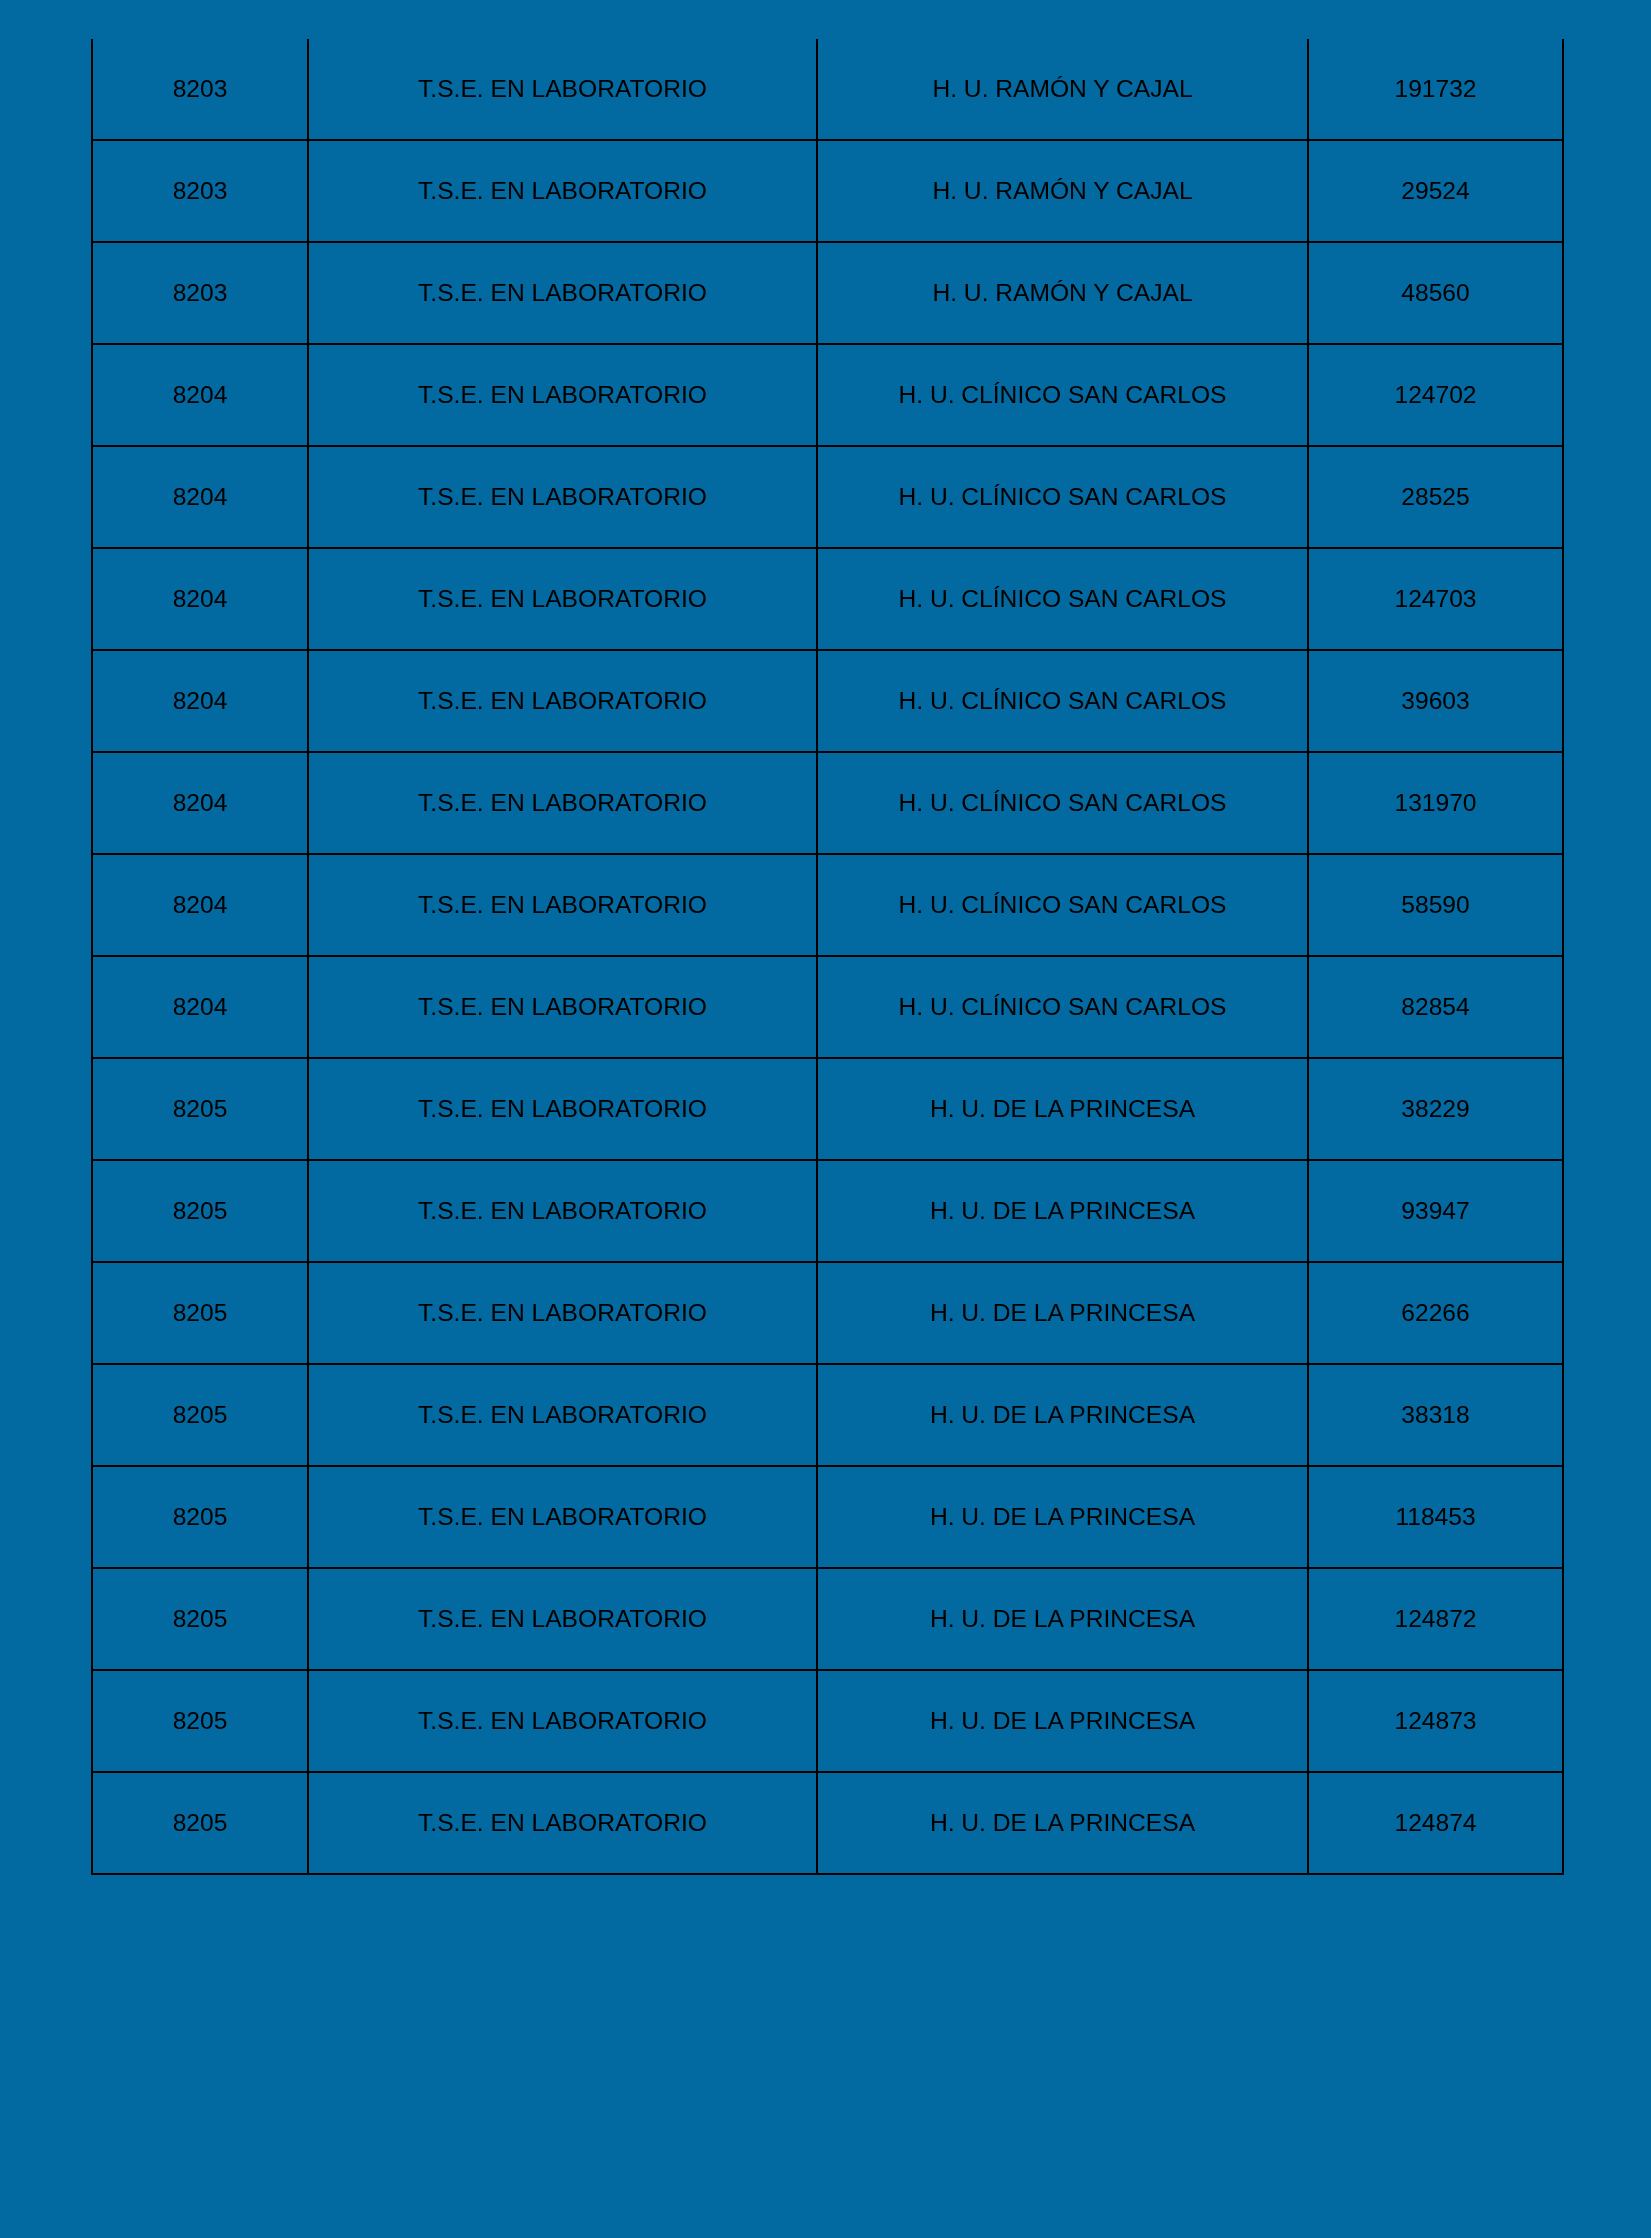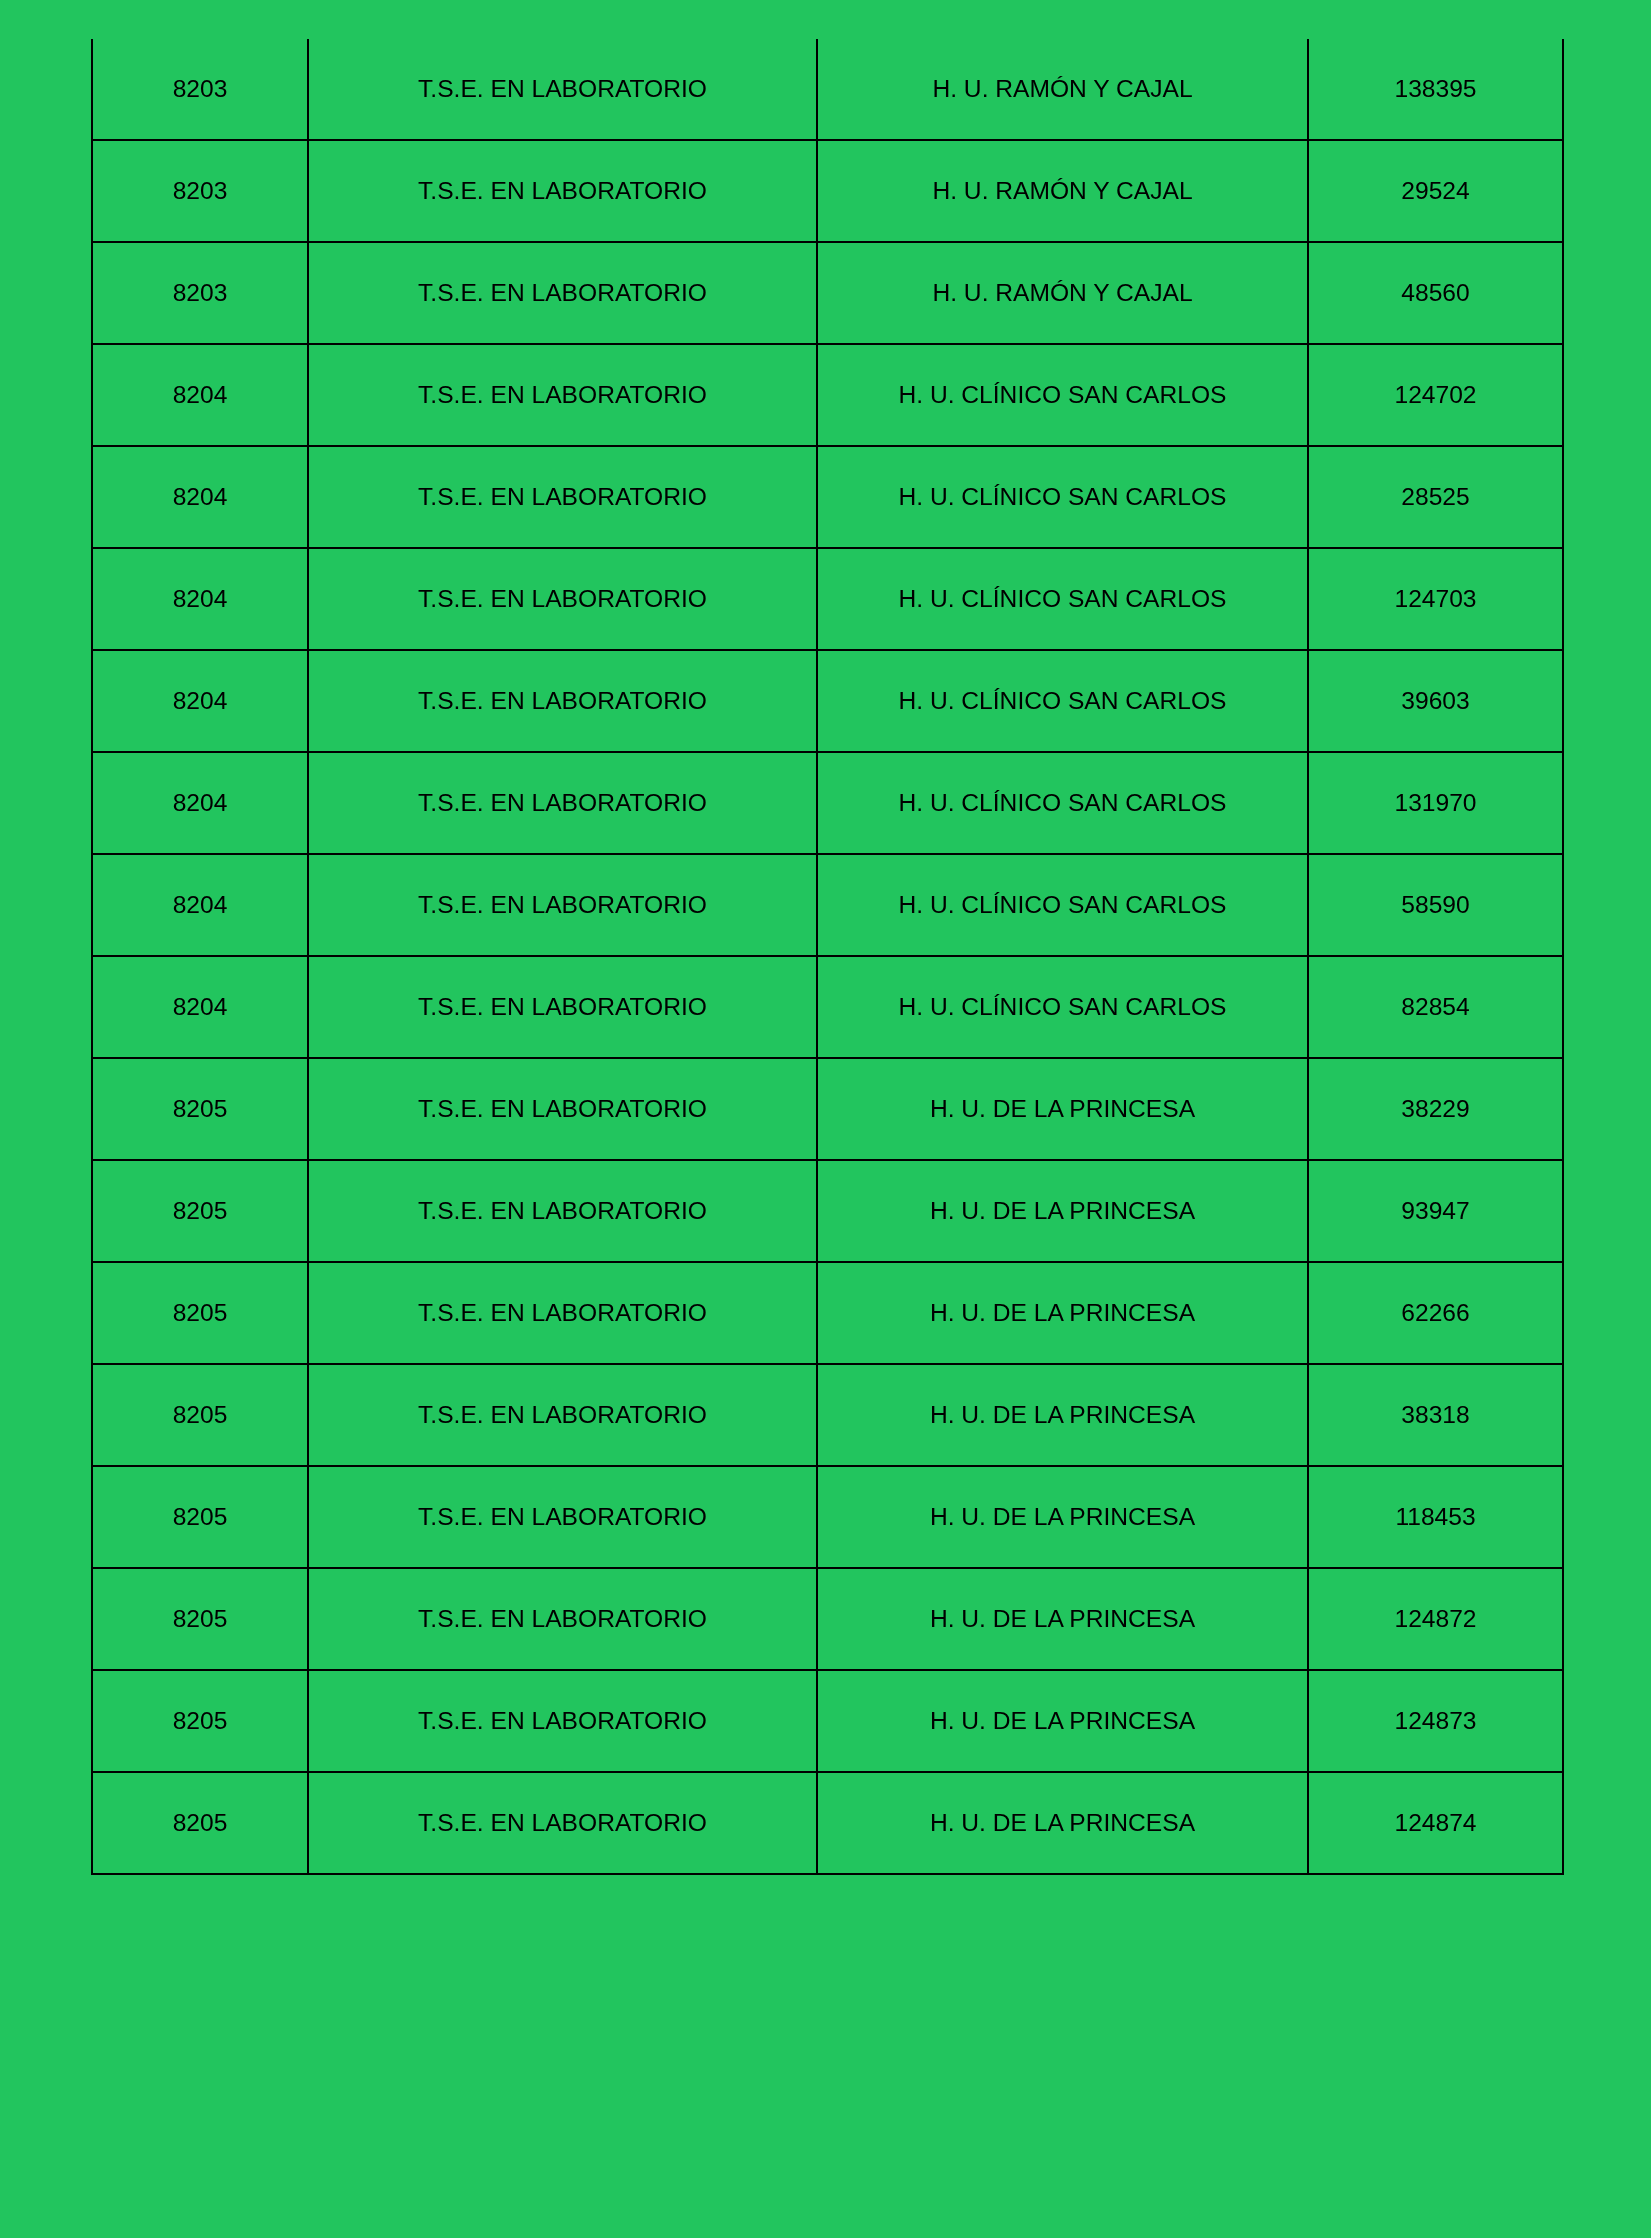--- a/index.html
+++ b/index.html
@@ -4,21 +4,21 @@
 <style>
   html, body {
     margin: 0;
     padding: 0;
     background: #ffffff;
   }
   .page {
     position: relative;
     width: 1651px;
     height: 2239px;
-    background: #22c55e;
+    background: #0369a1;
     font-family: "Liberation Sans", sans-serif;
     color: #000000;
   }
   .data-table {
     position: absolute;
     left: 91px;
     top: 39px;
     display: grid;
     grid-template-columns: 218px 509px 491px 255px;
     grid-auto-rows: 102px;
@@ -38,21 +38,21 @@
     white-space: nowrap;
     overflow: hidden;
   }
   .cell.code { border-left: 2px solid #000000; }
 </style>
 </head>
 <body>
 
 <div class="page">
   <div class="data-table" id="data-table">
-      <div class="table-row"><div class="cell code">8203</div><div class="cell service">T.S.E. EN LABORATORIO</div><div class="cell hospital">H. U. RAMÓN Y CAJAL</div><div class="cell record">138395</div></div>
+      <div class="table-row"><div class="cell code">8203</div><div class="cell service">T.S.E. EN LABORATORIO</div><div class="cell hospital">H. U. RAMÓN Y CAJAL</div><div class="cell record">191732</div></div>
       <div class="table-row"><div class="cell code">8203</div><div class="cell service">T.S.E. EN LABORATORIO</div><div class="cell hospital">H. U. RAMÓN Y CAJAL</div><div class="cell record">29524</div></div>
       <div class="table-row"><div class="cell code">8203</div><div class="cell service">T.S.E. EN LABORATORIO</div><div class="cell hospital">H. U. RAMÓN Y CAJAL</div><div class="cell record">48560</div></div>
       <div class="table-row"><div class="cell code">8204</div><div class="cell service">T.S.E. EN LABORATORIO</div><div class="cell hospital">H. U. CLÍNICO SAN CARLOS</div><div class="cell record">124702</div></div>
       <div class="table-row"><div class="cell code">8204</div><div class="cell service">T.S.E. EN LABORATORIO</div><div class="cell hospital">H. U. CLÍNICO SAN CARLOS</div><div class="cell record">28525</div></div>
       <div class="table-row"><div class="cell code">8204</div><div class="cell service">T.S.E. EN LABORATORIO</div><div class="cell hospital">H. U. CLÍNICO SAN CARLOS</div><div class="cell record">124703</div></div>
       <div class="table-row"><div class="cell code">8204</div><div class="cell service">T.S.E. EN LABORATORIO</div><div class="cell hospital">H. U. CLÍNICO SAN CARLOS</div><div class="cell record">39603</div></div>
       <div class="table-row"><div class="cell code">8204</div><div class="cell service">T.S.E. EN LABORATORIO</div><div class="cell hospital">H. U. CLÍNICO SAN CARLOS</div><div class="cell record">131970</div></div>
       <div class="table-row"><div class="cell code">8204</div><div class="cell service">T.S.E. EN LABORATORIO</div><div class="cell hospital">H. U. CLÍNICO SAN CARLOS</div><div class="cell record">58590</div></div>
       <div class="table-row"><div class="cell code">8204</div><div class="cell service">T.S.E. EN LABORATORIO</div><div class="cell hospital">H. U. CLÍNICO SAN CARLOS</div><div class="cell record">82854</div></div>
       <div class="table-row"><div class="cell code">8205</div><div class="cell service">T.S.E. EN LABORATORIO</div><div class="cell hospital">H. U. DE LA PRINCESA</div><div class="cell record">38229</div></div>

